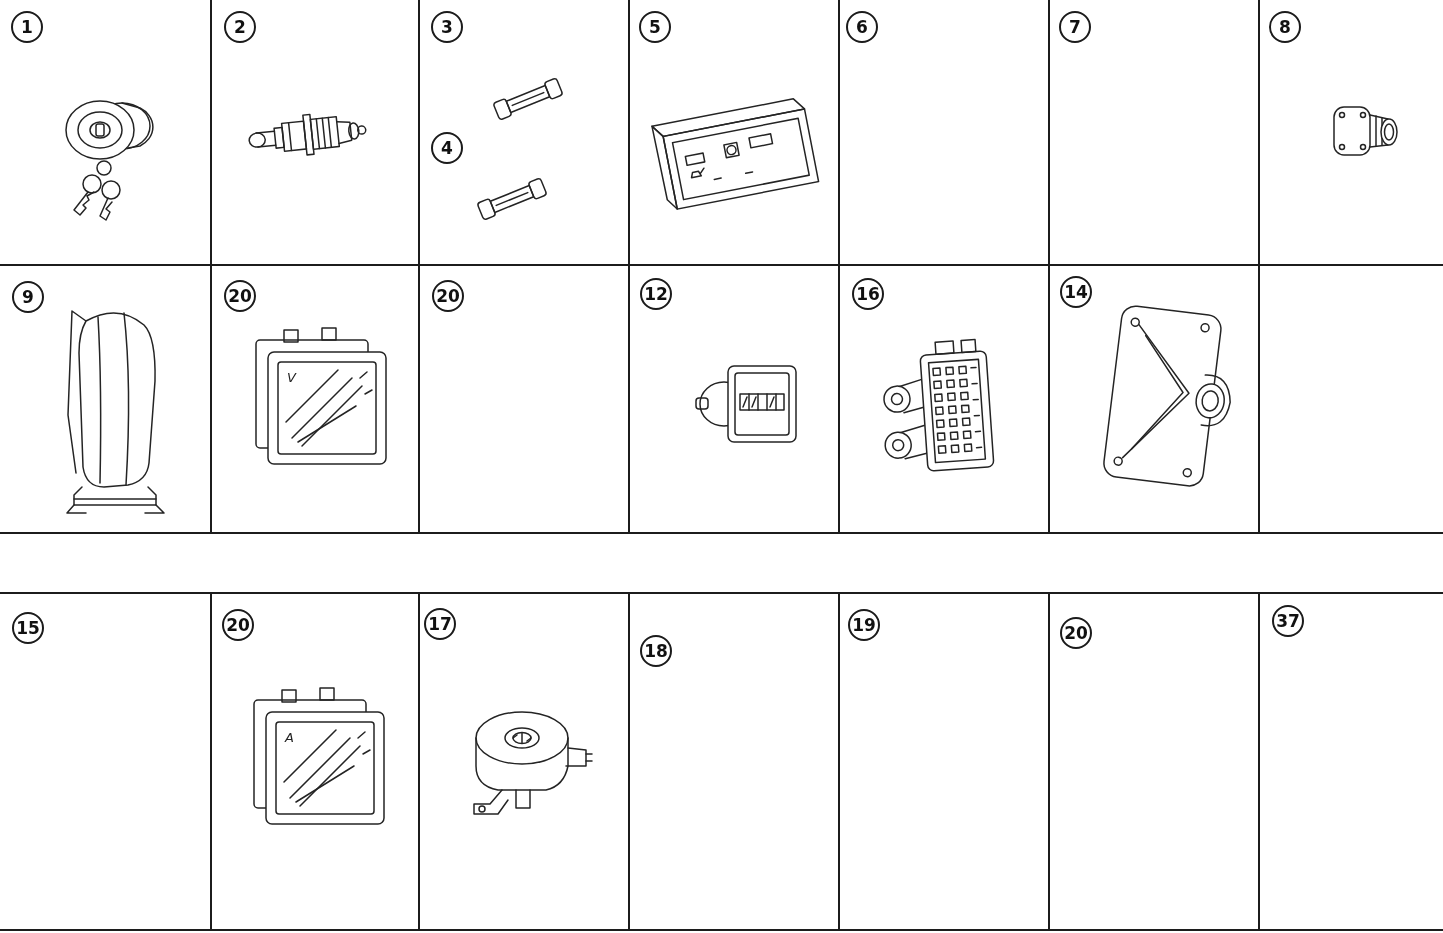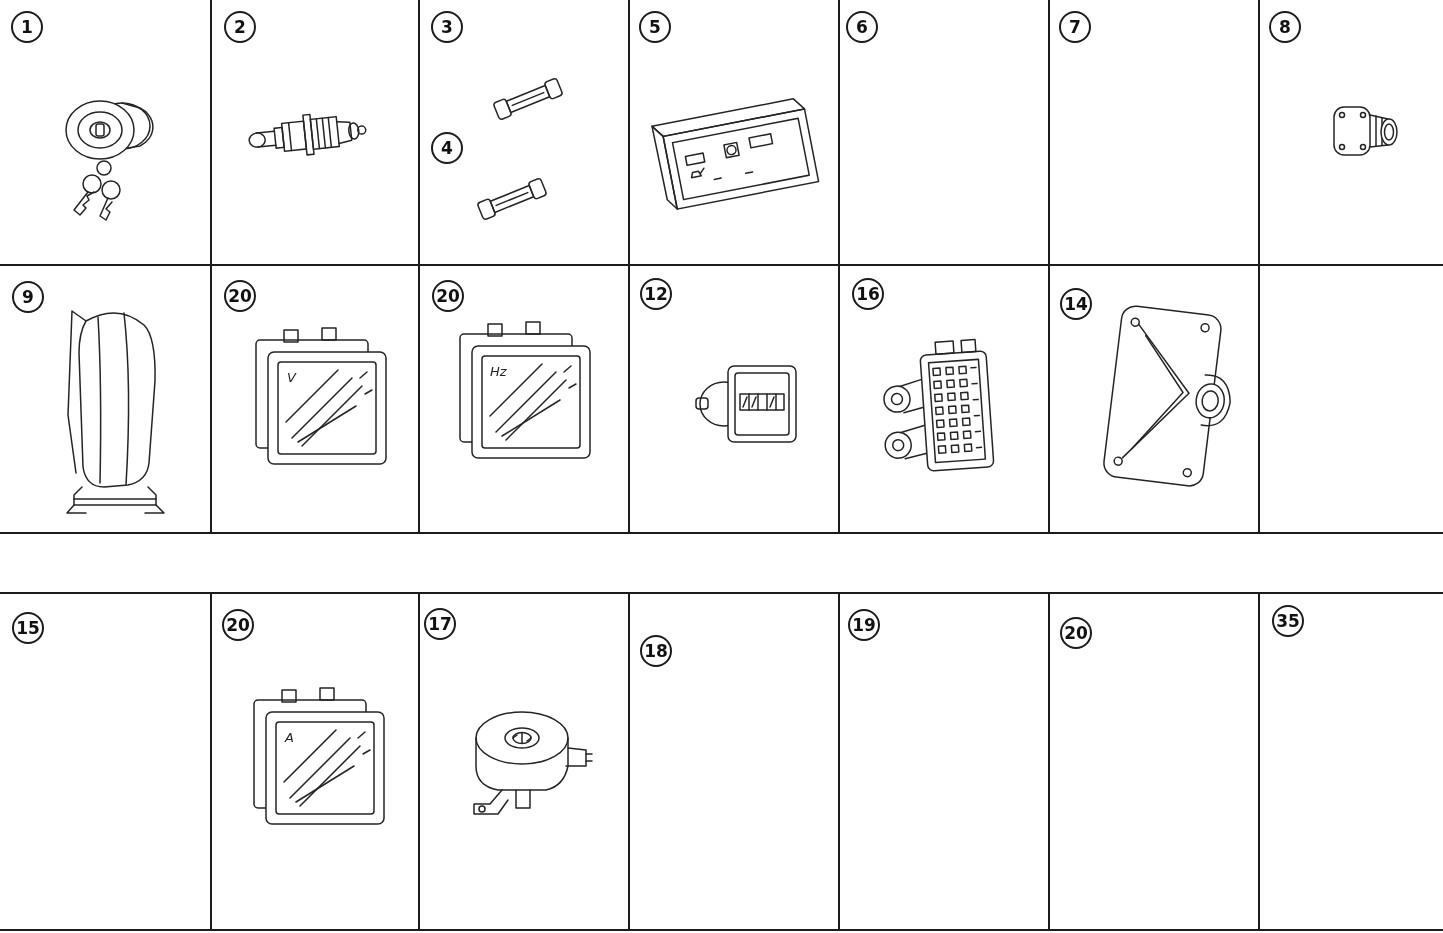--- a/index.html
+++ b/index.html
@@ -77,21 +77,21 @@
     </div>
   <div class="badge" style="left:432px;top:280px">
       <span>20</span>
     </div>
   <div class="badge" style="left:640px;top:278px">
       <span>12</span>
     </div>
   <div class="badge" style="left:852px;top:278px">
       <span>16</span>
     </div>
-  <div class="badge" style="left:1060px;top:288px">
+  <div class="badge" style="left:1060px;top:276px">
       <span>14</span>
     </div>
 
   <div class="badge" style="left:12px;top:612px">
       <span>15</span>
     </div>
   <div class="badge" style="left:222px;top:609px">
       <span>20</span>
     </div>
   <div class="badge" style="left:424px;top:608px">
@@ -100,21 +100,21 @@
   <div class="badge" style="left:640px;top:635px">
       <span>18</span>
     </div>
   <div class="badge" style="left:848px;top:609px">
       <span>19</span>
     </div>
   <div class="badge" style="left:1060px;top:617px">
       <span>20</span>
     </div>
   <div class="badge" style="left:1272px;top:605px">
-      <span>35</span>
+      <span>37</span>
     </div>
 
   <div class="part" style="left:48px;top:88px">
     <svg width="130" height="140" viewBox="0 0 130 140">
       <g class="sketch">
         <ellipse cx="74" cy="38" rx="28" ry="23"></ellipse>
         <path d="M74,15 L92,20 A26,22 0 0 1 92,58 L74,61"></path>
         <ellipse class="sketch-fill" cx="52" cy="42" rx="34" ry="29"></ellipse>
         <ellipse cx="52" cy="42" rx="22" ry="18"></ellipse>
         <ellipse cx="52" cy="42" rx="10" ry="8"></ellipse>
@@ -232,38 +232,20 @@
         <line x1="60" y1="128" x2="120" y2="68"></line>
         <line x1="44" y1="104" x2="96" y2="52"></line>
         <line x1="56" y1="124" x2="114" y2="88"></line>
         <line x1="118" y1="60" x2="125" y2="54"></line>
         <line x1="123" y1="76" x2="130" y2="72"></line>
       </g>
       <text class="glyph" x="45" y="64">V</text>
     </svg>
   </div>
 
-  <div class="part" style="left:446px;top:312px">
-    <svg width="160" height="160" viewBox="0 0 160 160">
-      <g class="sketch">
-        <rect x="14" y="22" width="112" height="108" rx="4"></rect>
-        <rect x="42" y="12" width="14" height="12"></rect>
-        <rect x="80" y="10" width="14" height="12"></rect>
-        <rect class="sketch-fill" x="26" y="34" width="118" height="112" rx="6"></rect>
-        <rect x="36" y="44" width="98" height="92" rx="3"></rect>
-        <line x1="50" y1="120" x2="110" y2="60"></line>
-        <line x1="60" y1="128" x2="120" y2="68"></line>
-        <line x1="44" y1="104" x2="96" y2="52"></line>
-        <line x1="56" y1="124" x2="114" y2="88"></line>
-        <line x1="118" y1="60" x2="125" y2="54"></line>
-        <line x1="123" y1="76" x2="130" y2="72"></line>
-      </g>
-      <text class="glyph" x="44" y="64">Hz</text>
-    </svg>
-  </div>
 
   <div class="part" style="left:688px;top:350px">
     <svg width="120" height="115" viewBox="0 0 120 115">
       <g class="sketch">
         <ellipse cx="36" cy="54" rx="24" ry="22"></ellipse>
         <rect x="8" y="48" width="12" height="11" rx="3"></rect>
         <rect class="sketch-fill" x="40" y="16" width="68" height="76" rx="6"></rect>
         <rect x="47" y="23" width="54" height="62" rx="3"></rect>
         <rect x="52" y="44" width="44" height="16"></rect>
         <line x1="61" y1="44" x2="61" y2="60"></line>

